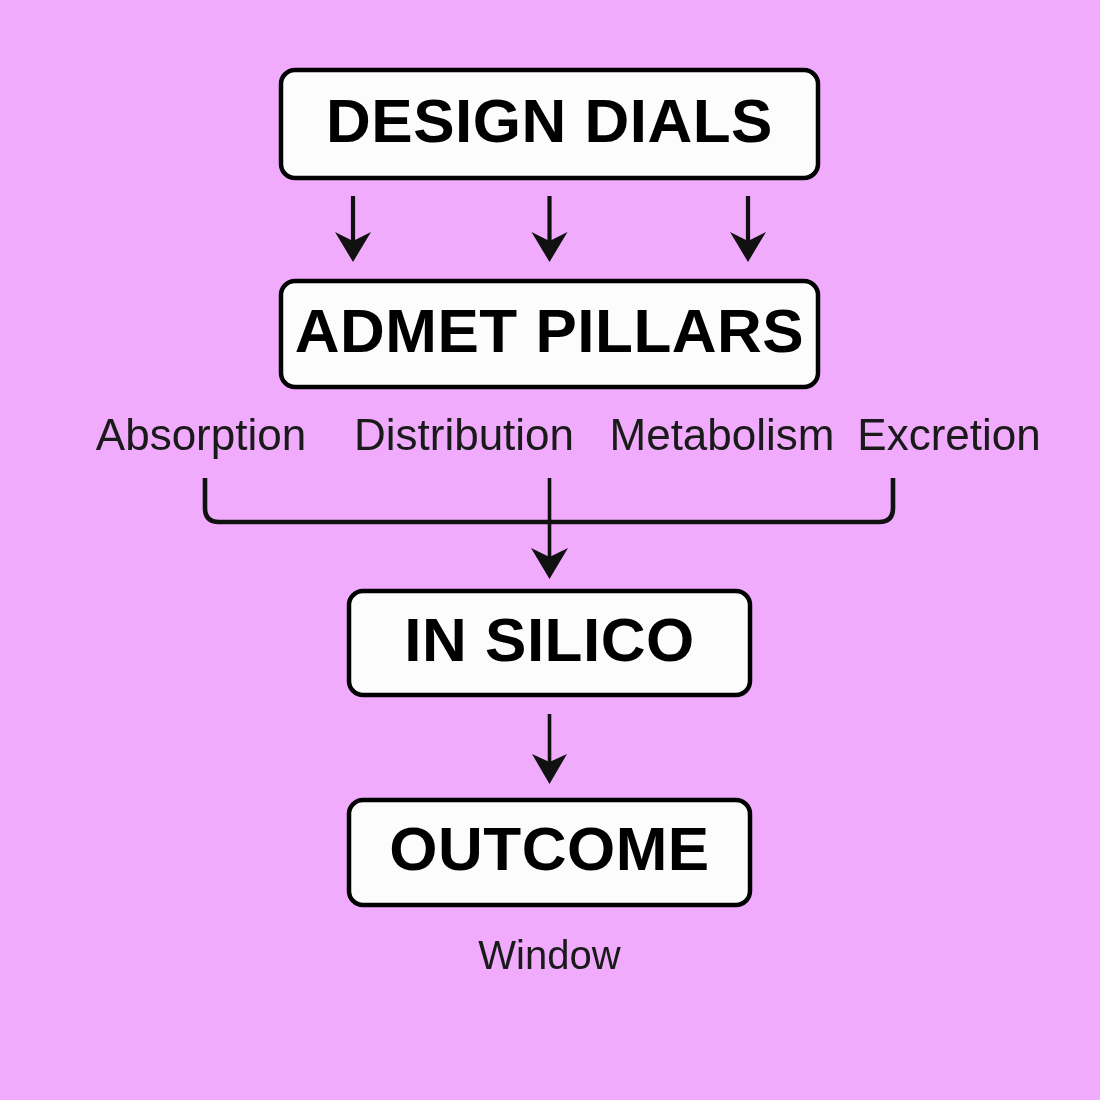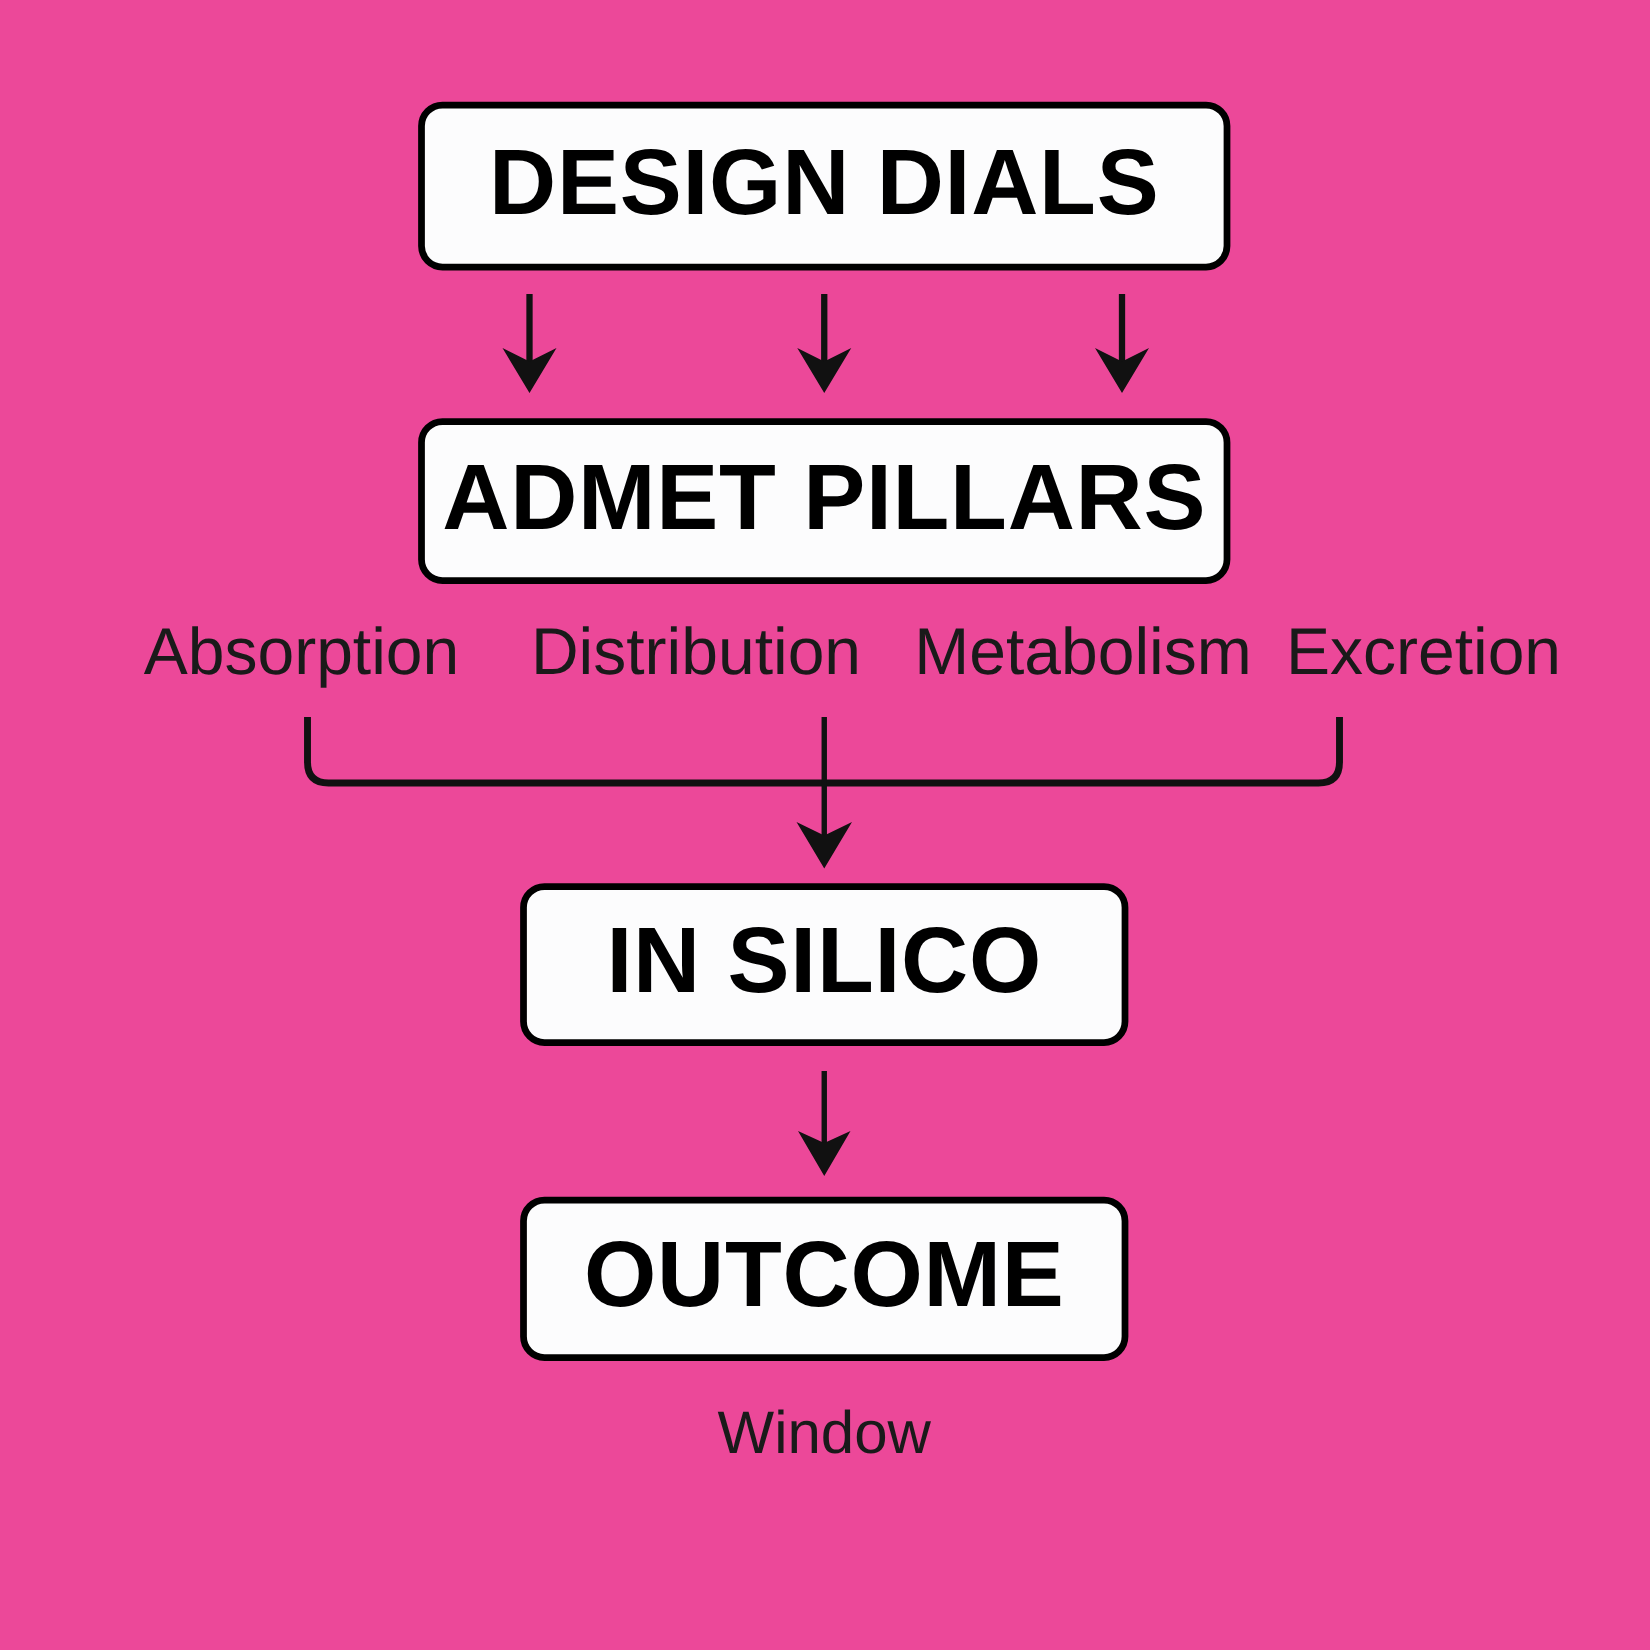--- a/index.html
+++ b/index.html
@@ -11,21 +11,21 @@
     width: 1100px;
     height: 1100px;
     background: #fcfcfd;
     font-family: "Liberation Sans", sans-serif;
     overflow: hidden;
   }
   #diagram-root {
     position: relative;
     width: 1100px;
     height: 1100px;
-    background: #ec4899;
+    background: #f0abfc;
   }
   svg.flow {
     position: absolute;
     top: 0;
     left: 0;
     width: 1100px;
     height: 1100px;
     display: block;
   }
   .node-box {

